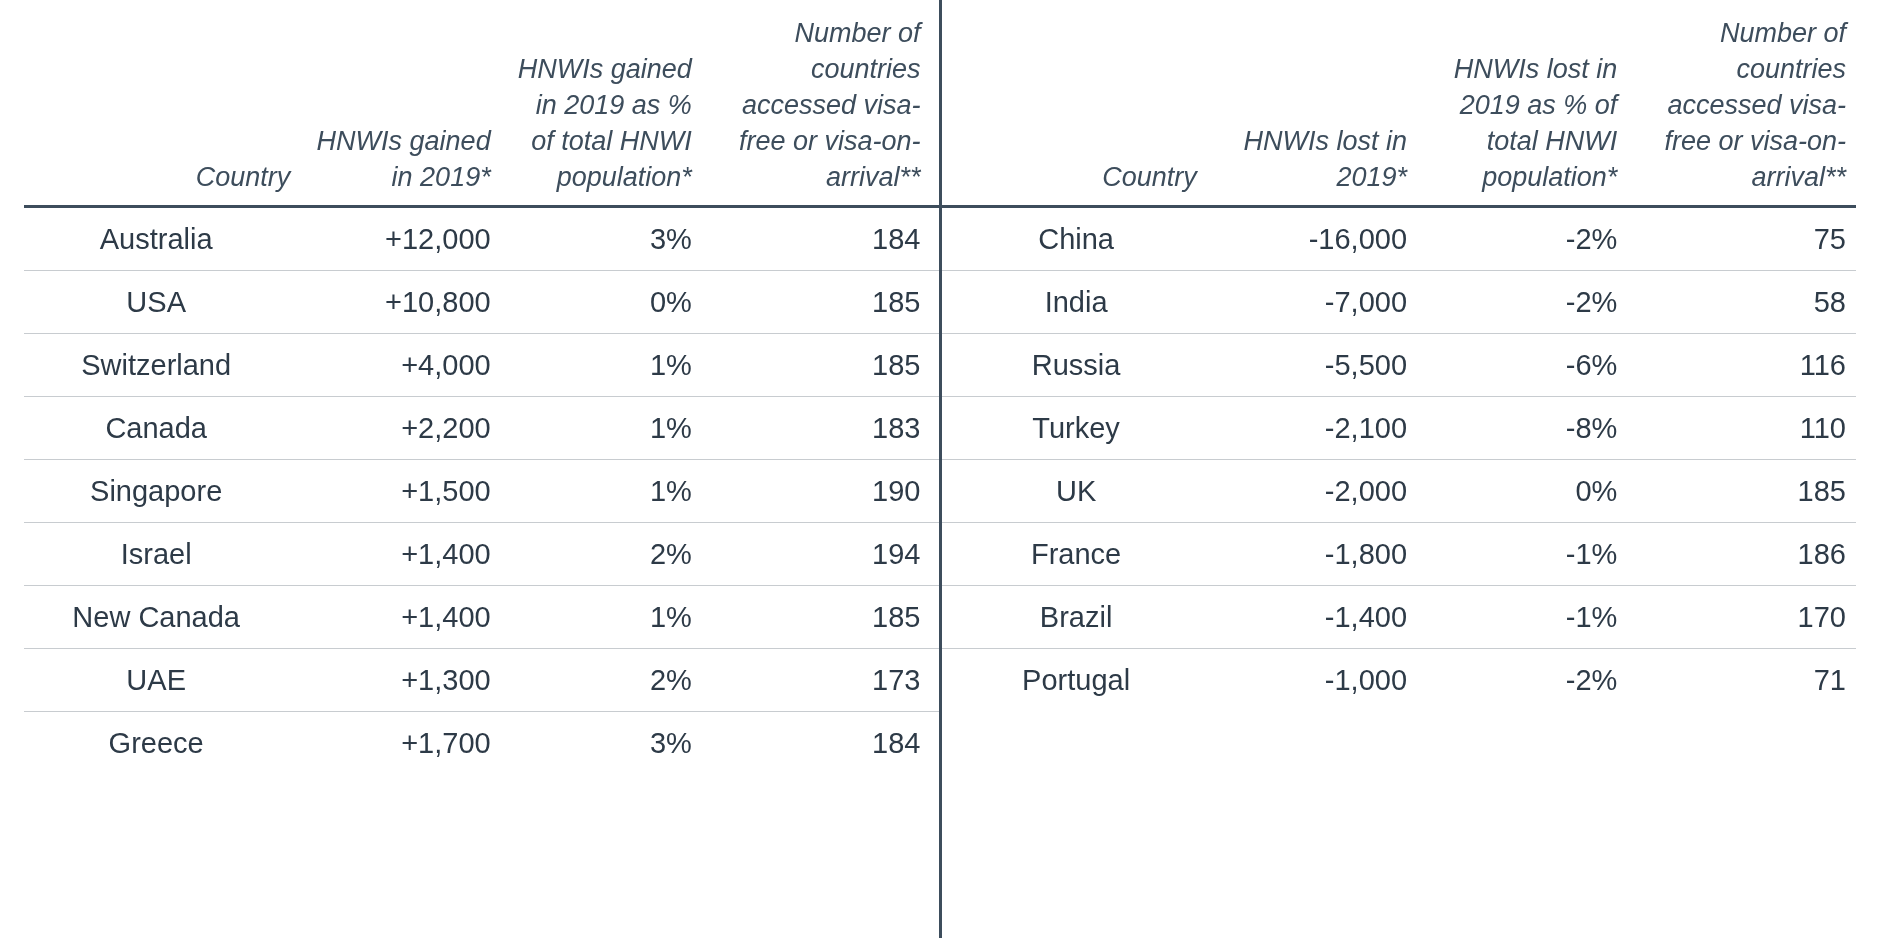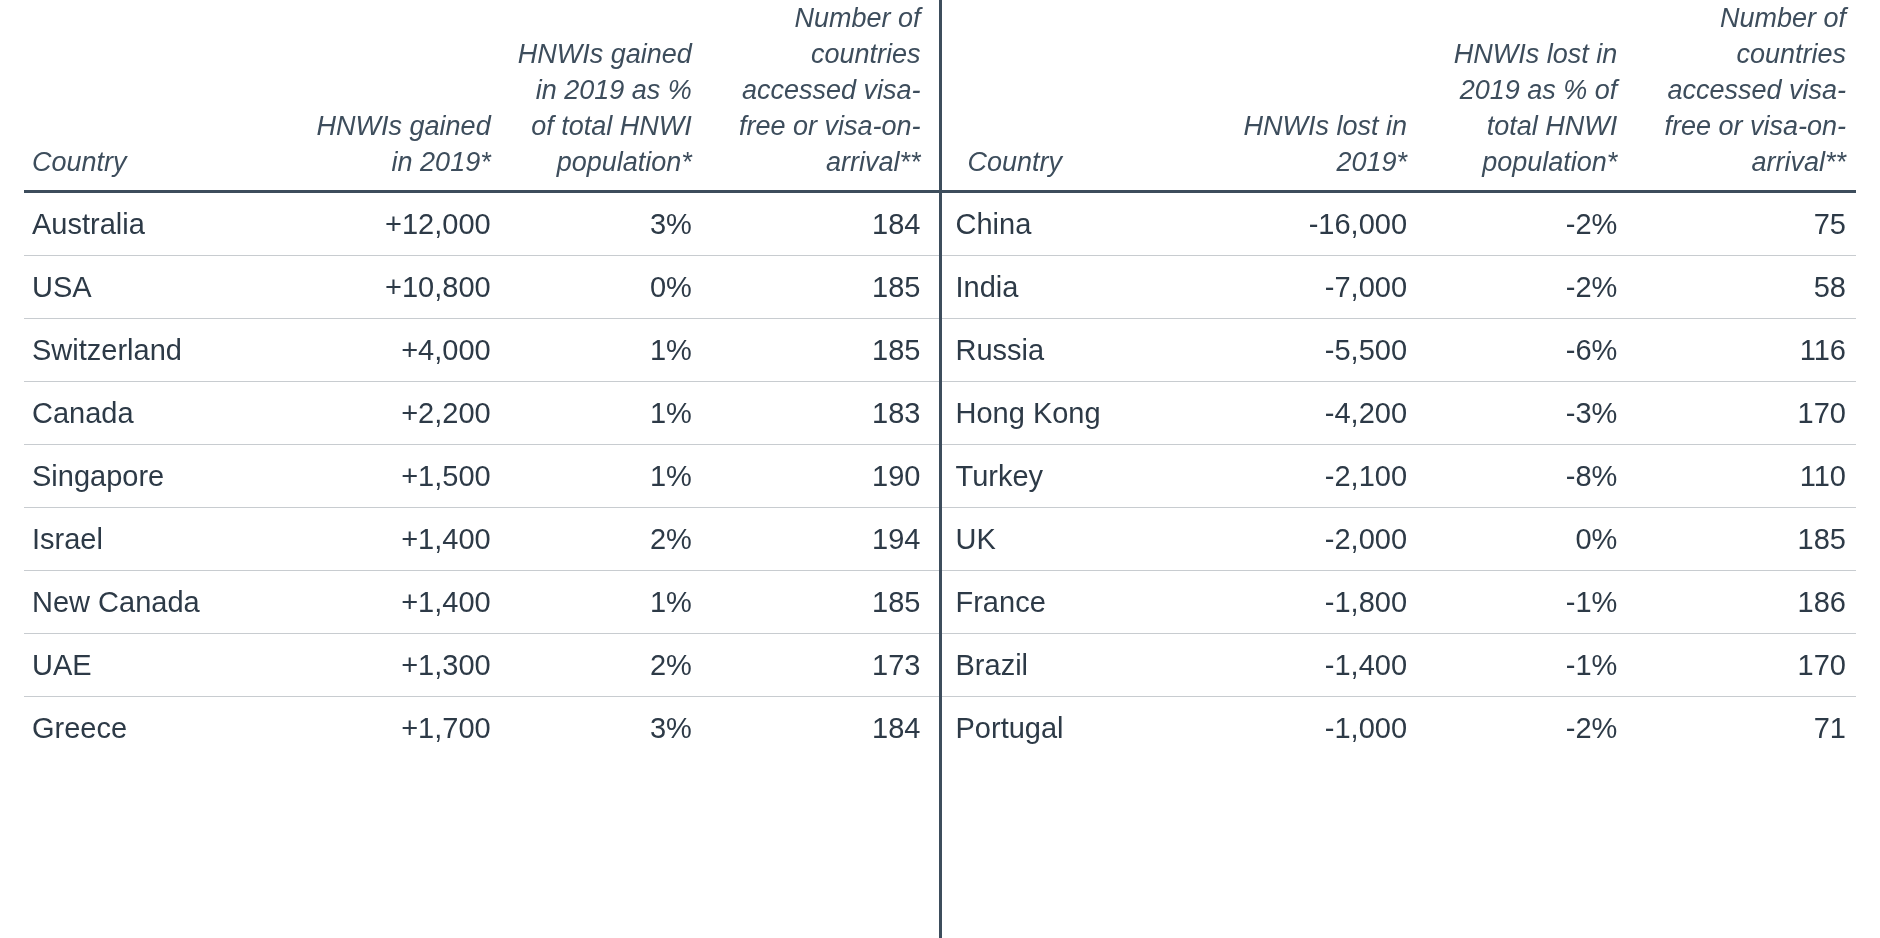--- a/index.html
+++ b/index.html
@@ -39,42 +39,42 @@
     border-collapse: collapse;
     table-layout: fixed;
   }
   thead th {
     font-style: italic;
     font-weight: normal;
     font-size: 27px;
     line-height: 36px;
     color: #3d4d5c;
     vertical-align: bottom;
-    padding: 0 18px 10px 0;
+    padding: 15px 18px 10px 0;
     border-bottom: 3px solid #3d4d5c;
     text-align: right;
   }
   thead th.col-country {
-    text-align: left;
+    text-align: right;
     padding-left: 8px;
     padding-right: 8px;
   }
   tbody td {
     font-size: 29px;
     line-height: 34px;
     color: #2d3a47;
     padding: 14px 18px 14px 0;
     border-bottom: 1.5px solid #c8ccd0;
     text-align: right;
     white-space: nowrap;
     overflow: hidden;
     text-overflow: ellipsis;
   }
   tbody td.col-country {
-    text-align: left;
+    text-align: center;
     padding-left: 8px;
   }
   tbody tr:last-child td {
     border-bottom: none;
   }
   
   .c-country { width: 30%; }
   .c-num     { width: 23%; }
   .c-pct     { width: 22%; }
   .c-visa    { width: 25%; }
@@ -198,26 +198,20 @@
             <td>-2%</td>
             <td>58</td>
           </tr>
           <tr>
             <td class="col-country">Russia</td>
             <td>-5,500</td>
             <td>-6%</td>
             <td>116</td>
           </tr>
           <tr>
-            <td class="col-country">Hong Kong</td>
-            <td>-4,200</td>
-            <td>-3%</td>
-            <td>170</td>
-          </tr>
-          <tr>
             <td class="col-country">Turkey</td>
             <td>-2,100</td>
             <td>-8%</td>
             <td>110</td>
           </tr>
           <tr>
             <td class="col-country">UK</td>
             <td>-2,000</td>
             <td>0%</td>
             <td>185</td>

